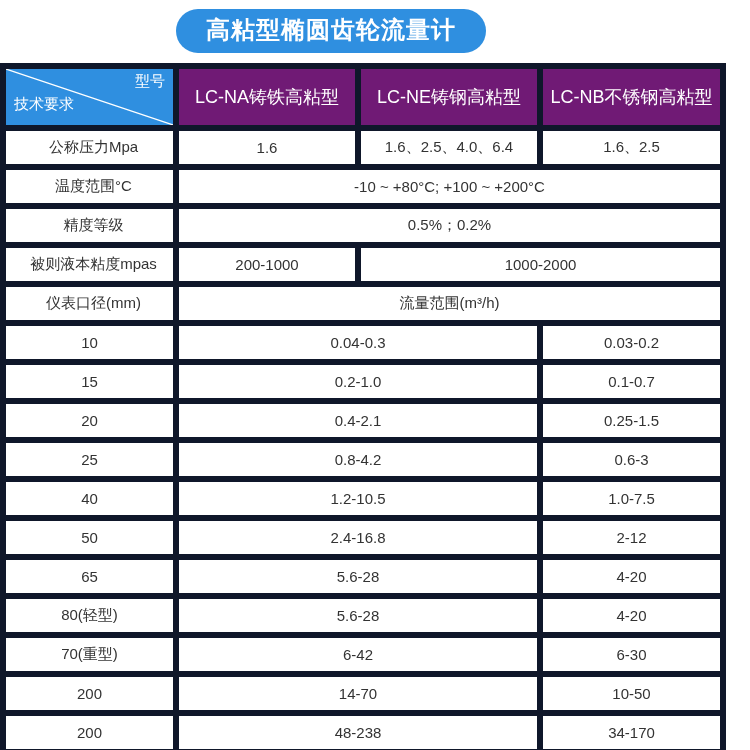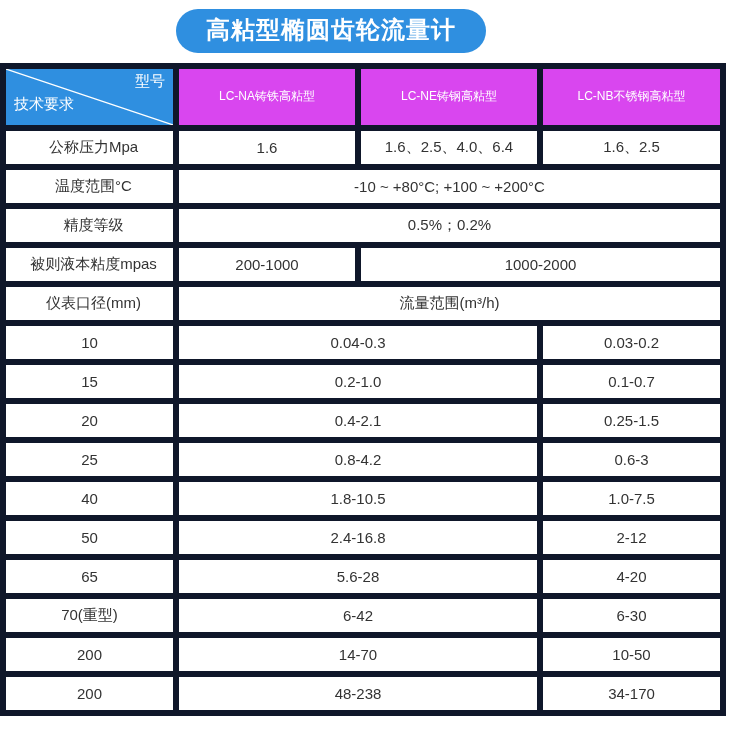--- a/index.html
+++ b/index.html
@@ -86,24 +86,24 @@
   }
   .diag-cell .lbl-bottom {
     position: absolute;
     left: 8px;
     bottom: 12px;
     color: #ffffff;
     font-size: 15px;
     line-height: 1.1;
   }
   .hdr-blue {
-    background: #d946ef;
+    background: #701a75;
     color: #ffffff !important;
     height: 56px !important;
-    font-size: 12px;
+    font-size: 18px;
     border-color: #2f8fe0;
   }
   .row-label {
     text-align: center;
     padding-left: 8px !important;
     white-space: nowrap;
   }
   .tall-row td { height: 34px; }
 </style>
 </head>
@@ -180,34 +180,39 @@
         <td colspan="2">0.4-2.1</td>
         <td>0.25-1.5</td>
       </tr>
       <tr class="tall-row">
         <td>25</td>
         <td colspan="2">0.8-4.2</td>
         <td>0.6-3</td>
       </tr>
       <tr class="tall-row">
         <td>40</td>
-        <td colspan="2">1.8-10.5</td>
+        <td colspan="2">1.2-10.5</td>
         <td>1.0-7.5</td>
       </tr>
       <tr class="tall-row">
         <td>50</td>
         <td colspan="2">2.4-16.8</td>
         <td>2-12</td>
       </tr>
       <tr class="tall-row">
         <td>65</td>
         <td colspan="2">5.6-28</td>
         <td>4-20</td>
       </tr>
       <tr class="tall-row">
+        <td>80(轻型)</td>
+        <td colspan="2">5.6-28</td>
+        <td>4-20</td>
+      </tr>
+      <tr class="tall-row">
         <td>70(重型)</td>
         <td colspan="2">6-42</td>
         <td>6-30</td>
       </tr>
       <tr class="tall-row">
         <td>200</td>
         <td colspan="2">14-70</td>
         <td>10-50</td>
       </tr>
       <tr class="tall-row">

